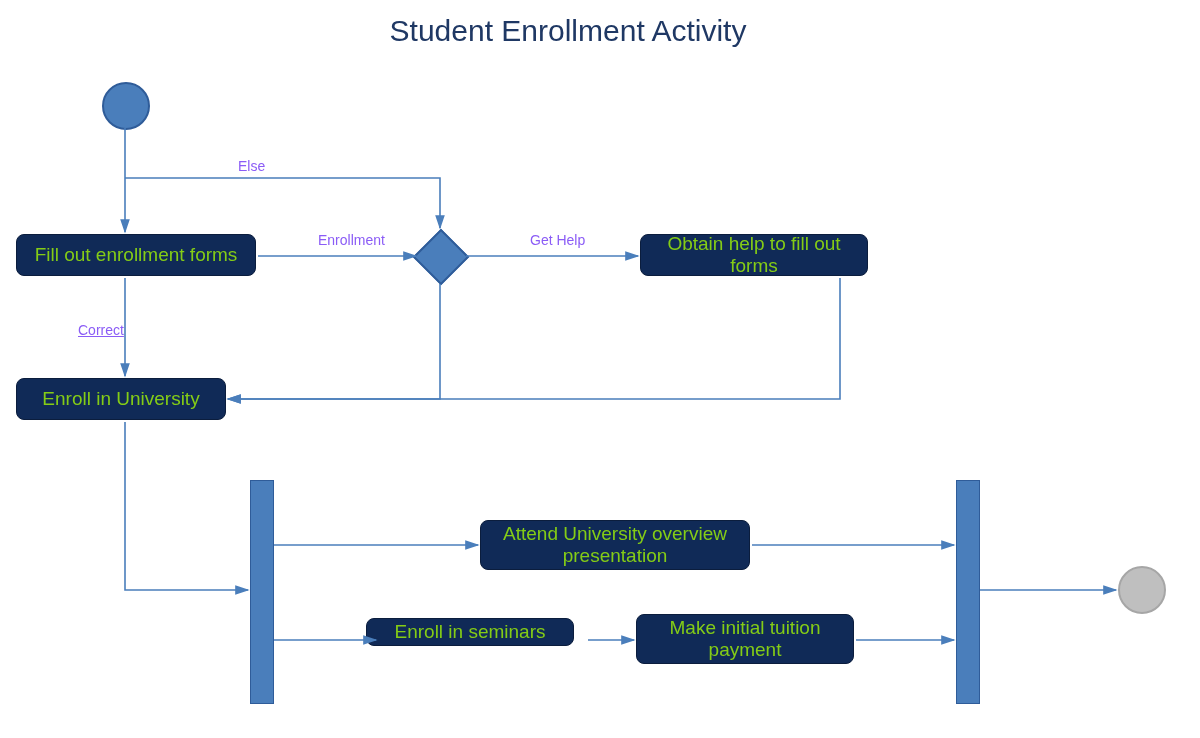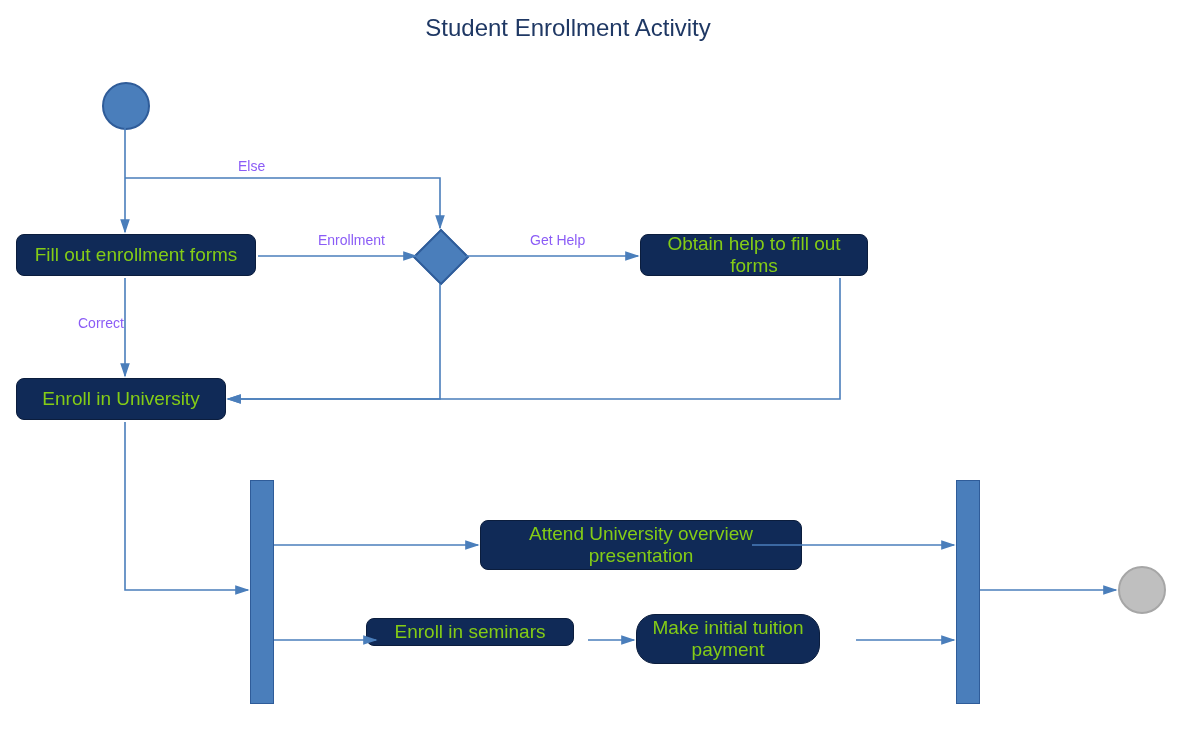--- a/index.html
+++ b/index.html
@@ -11,21 +11,21 @@
     font-family: "Segoe UI", Arial, sans-serif;
     position: relative;
     overflow: hidden;
   }
   .title {
     position: absolute;
     top: 14px;
     left: 0;
     width: 1136px;
     text-align: center;
-    font-size: 24px;
+    font-size: 30px;
     color: #1f3864;
     font-weight: 400;
   }
   .activity {
     position: absolute;
     background: #102a57;
     color: #84cc16;
     border: 1px solid #0b1d3d;
     border-radius: 8px;
     display: flex;
@@ -101,41 +101,41 @@
 </div>
 
 <div class="activity" style="left:16px; top:378px; width:210px; height:42px;">
   <span>Enroll in University</span>
 </div>
 
 <div class="activity" style="left:640px; top:234px; width:228px; height:42px;">
   <span>Obtain help to fill out forms</span>
 </div>
 
-<div class="activity" style="left:480px; top:520px; width:322px; height:50px;">
+<div class="activity" style="left:480px; top:520px; width:270px; height:50px;">
   <span>Attend University overview presentation</span>
 </div>
 
 <div class="activity" style="left:366px; top:618px; width:208px; height:28px;">
   <span>Enroll in seminars</span>
 </div>
 
-<div class="activity" style="left:636px; top:614px; width:184px; height:50px;border-radius:19px;">
+<div class="activity" style="left:636px; top:614px; width:218px; height:50px;">
   <span>Make initial tuition payment</span>
 </div>
 
 <div class="fork-bar" style="left:250px; top:480px; width:22px; height:222px;"></div>
 <div class="fork-bar" style="left:956px; top:480px; width:22px; height:222px;"></div>
 
 <div class="end-node" style="left:1118px; top:566px;"></div>
 
 <div class="edge-label" style="left:238px; top:158px;">Else</div>
 <div class="edge-label" style="left:318px; top:232px;">Enrollment</div>
 <div class="edge-label" style="left:530px; top:232px;">Get Help</div>
-<div class="edge-label" style="left:78px; top:315px;">Correct</div>
+<div class="edge-label" style="left:78px; top:322px;text-decoration:underline;">Correct</div>
 
 <svg class="lines">
   <defs>
     <marker id="ah" markerWidth="10" markerHeight="10" refX="8" refY="3" orient="auto">
       <path d="M0,0 L9,3 L0,6 Z" class="arrowhead"></path>
     </marker>
   </defs>
 
   <path class="arrow" d="M125 128 L125 232" marker-end="url(#ah)"></path>
 

